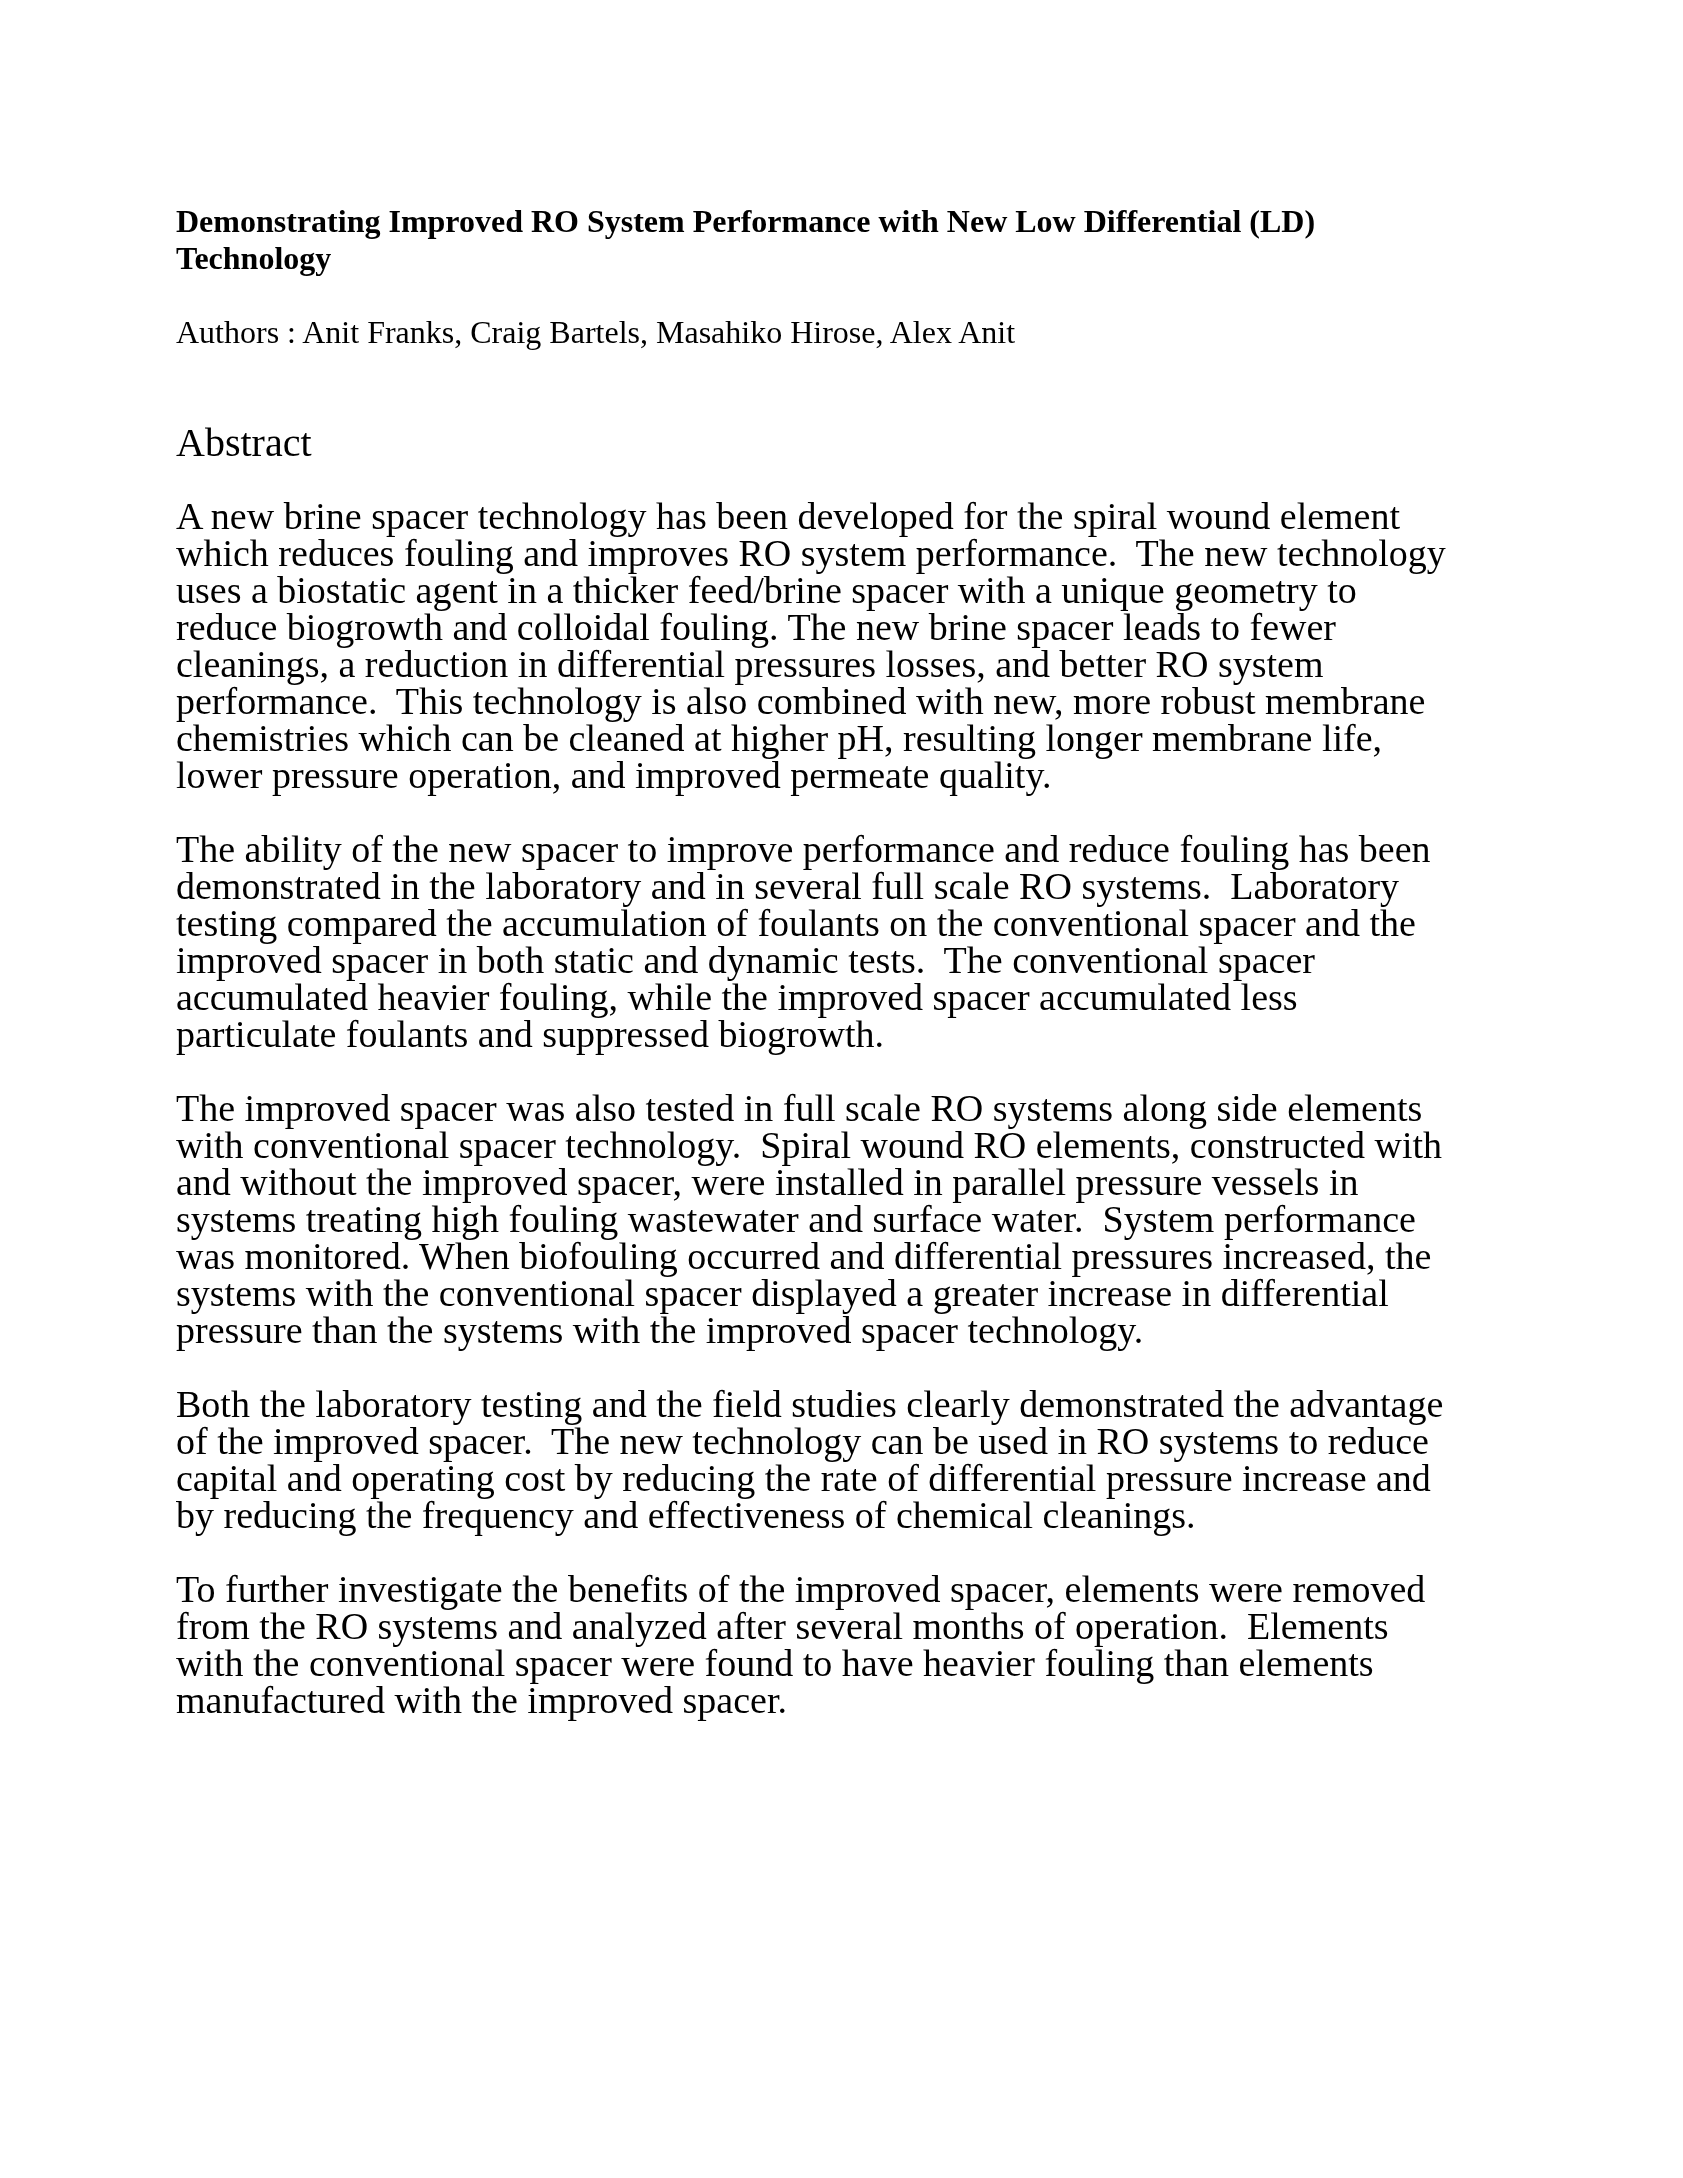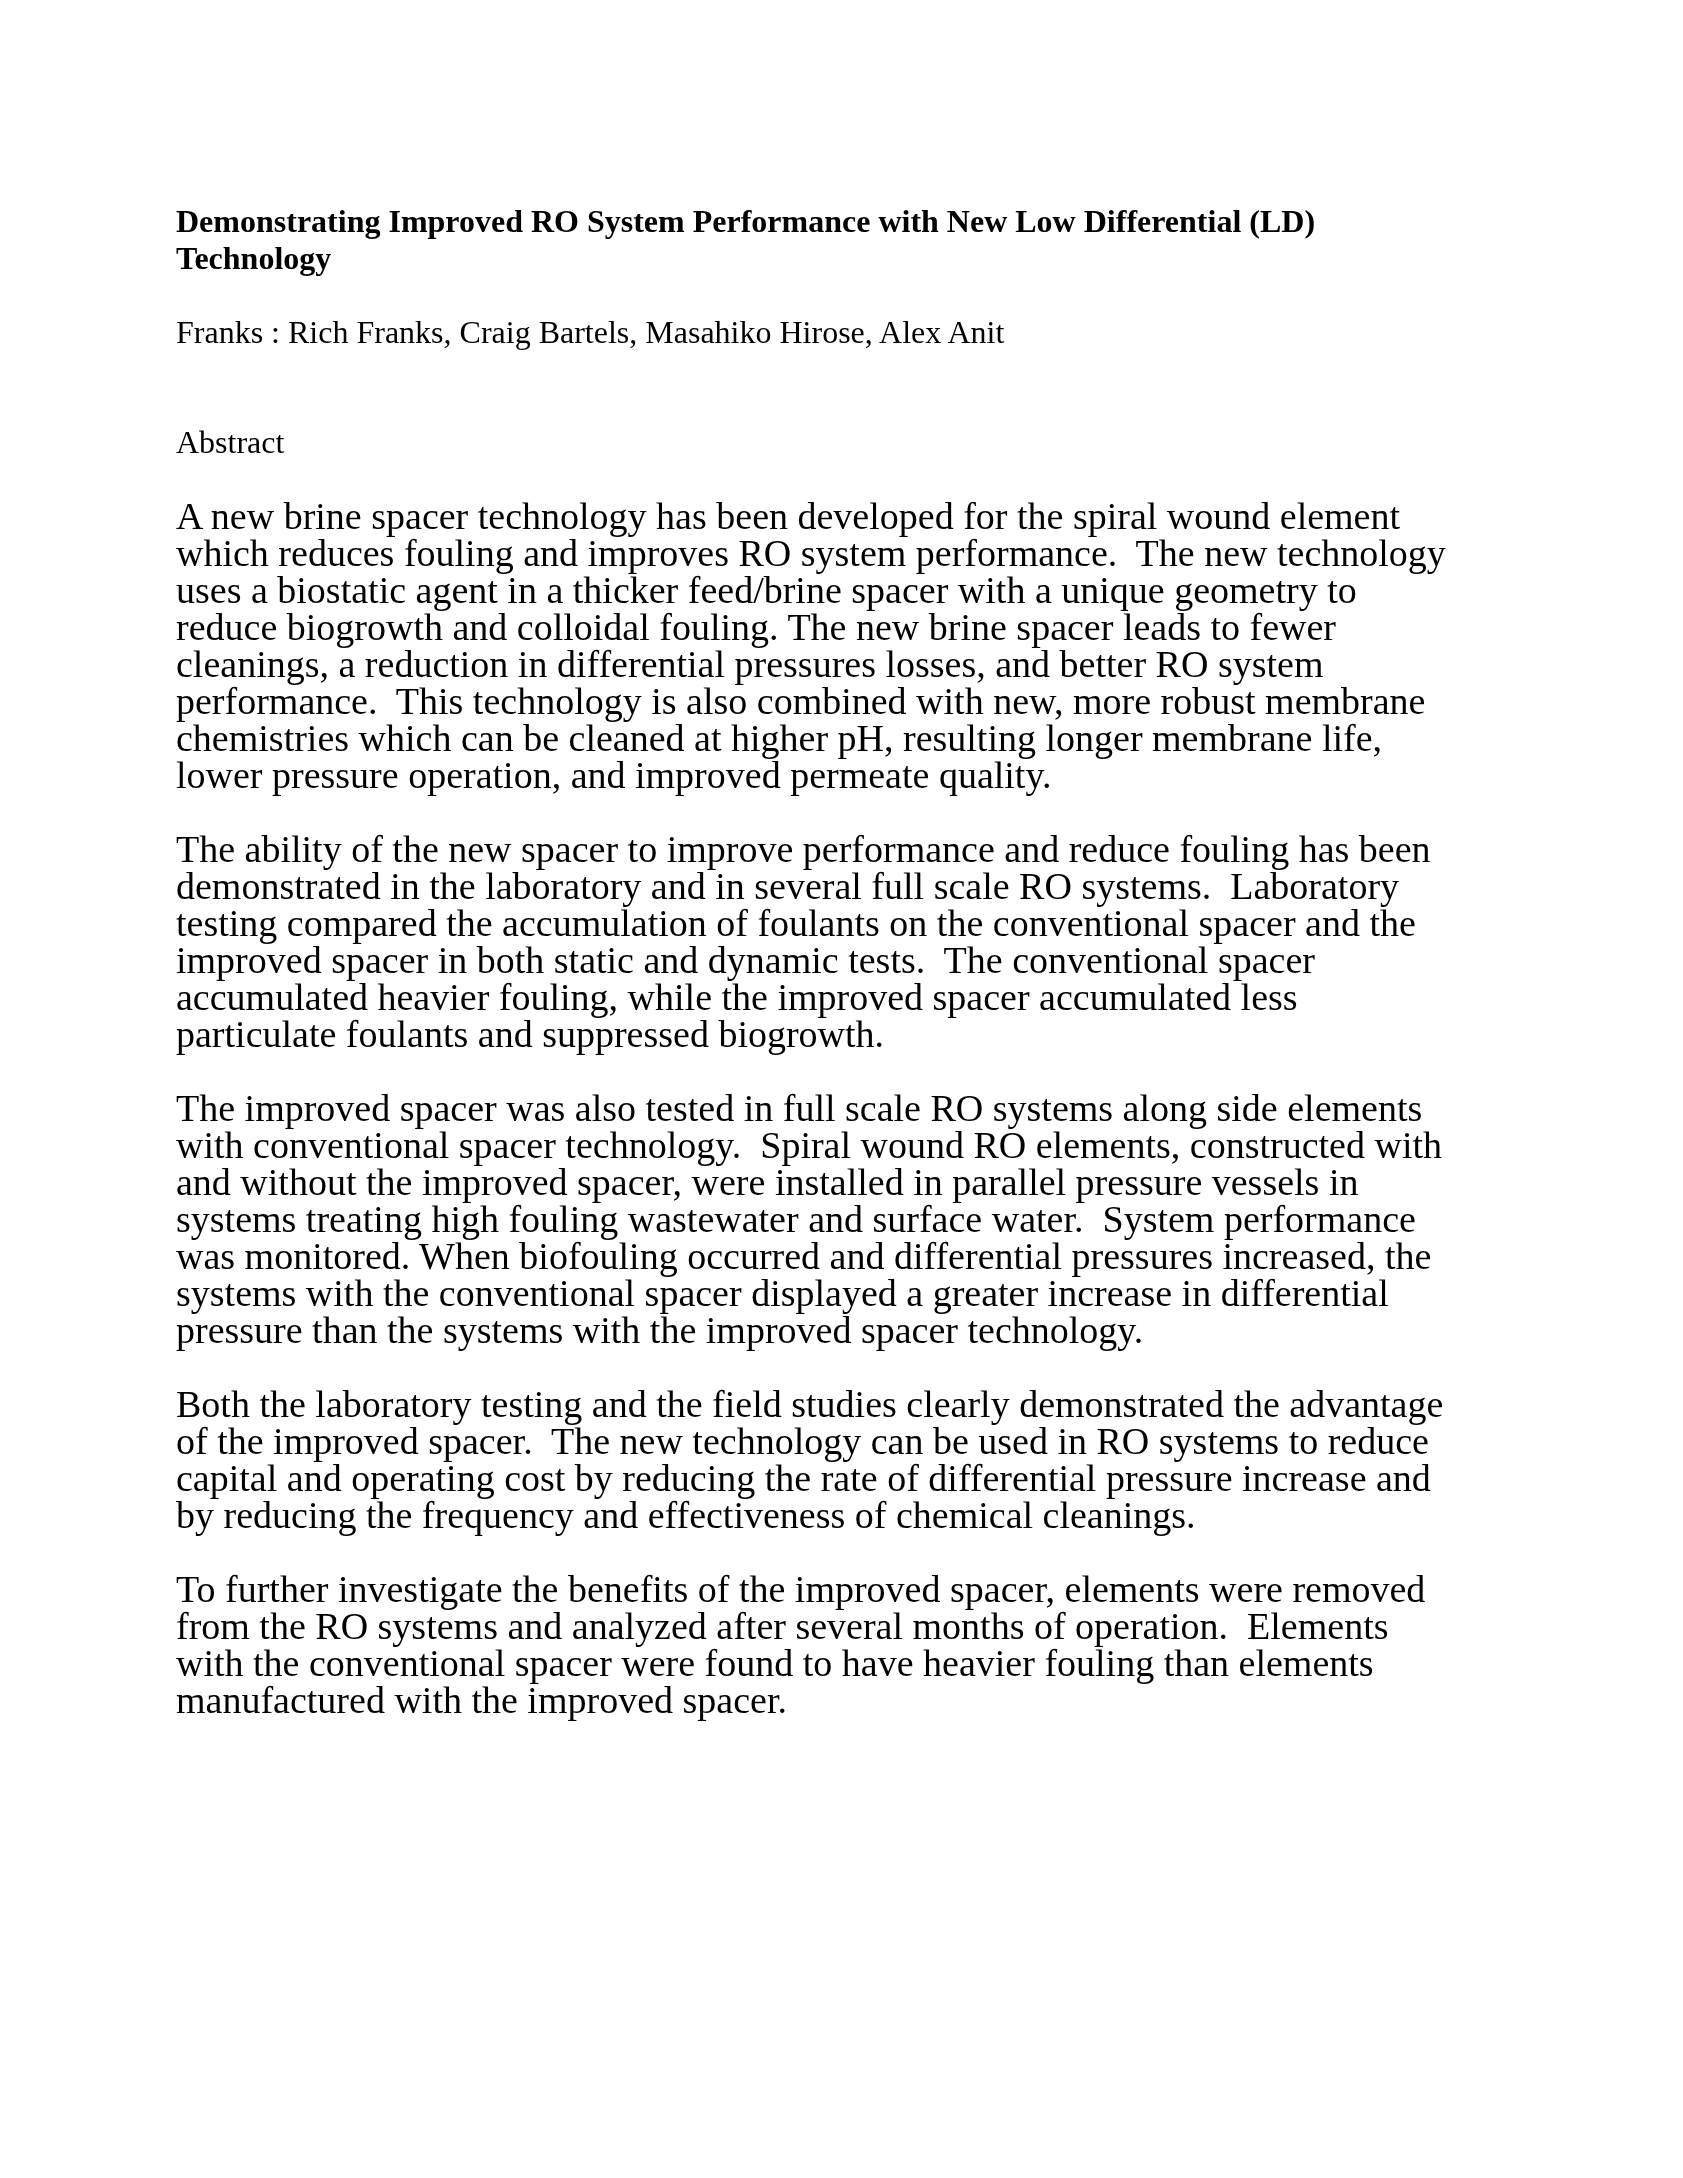--- a/index.html
+++ b/index.html
@@ -34,40 +34,40 @@
     white-space: pre-wrap;
   }
   .authors-line {
     font-size: 32px;
     line-height: 37px;
     margin: 0 0 73px 0;
     max-width: 1277px;
     white-space: pre-wrap;
   }
   .section-heading {
-    font-size: 32px;
+    font-size: 40px;
     line-height: 37px;
     margin: 0 0 37px 0;
     white-space: pre-wrap;
   }
   .para {
     font-size: 38px;
     line-height: 37px;
     margin: 0 0 37px 0;
     max-width: 1277px;
     white-space: pre-wrap;
   }
 </style>
 </head>
 <body>
 
 <div class="page">
   <h1 class="doc-title">Demonstrating Improved RO System Performance with New Low Differential (LD) Technology</h1>
 
-  <p class="authors-line">Franks : Rich Franks, Craig Bartels, Masahiko Hirose, Alex Anit</p>
+  <p class="authors-line">Authors : Anit Franks, Craig Bartels, Masahiko Hirose, Alex Anit</p>
 
   <p class="section-heading">Abstract</p>
 
   <p class="para">A new brine spacer technology has been developed for the spiral wound element which reduces fouling and improves RO system performance.  The new technology uses a biostatic agent in a thicker feed/brine spacer with a unique geometry to reduce biogrowth and colloidal fouling. The new brine spacer leads to fewer cleanings, a reduction in differential pressures losses, and better RO system performance.  This technology is also combined with new, more robust membrane chemistries which can be cleaned at higher pH, resulting longer membrane life, lower pressure operation, and improved permeate quality.</p>
 
   <p class="para">The ability of the new spacer to improve performance and reduce fouling has been demonstrated in the laboratory and in several full scale RO systems.  Laboratory testing compared the accumulation of foulants on the conventional spacer and the improved spacer in both static and dynamic tests.  The conventional spacer accumulated heavier fouling, while the improved spacer accumulated less particulate foulants and suppressed biogrowth.</p>
 
   <p class="para">The improved spacer was also tested in full scale RO systems along side elements with conventional spacer technology.  Spiral wound RO elements, constructed with and without the improved spacer, were installed in parallel pressure vessels in systems treating high fouling wastewater and surface water.  System performance was monitored. When biofouling occurred and differential pressures increased, the systems with the conventional spacer displayed a greater increase in differential pressure than the systems with the improved spacer technology.</p>
 
   <p class="para">Both the laboratory testing and the field studies clearly demonstrated the advantage of the improved spacer.  The new technology can be used in RO systems to reduce capital and operating cost by reducing the rate of differential pressure increase and by reducing the frequency and effectiveness of chemical cleanings.</p>

